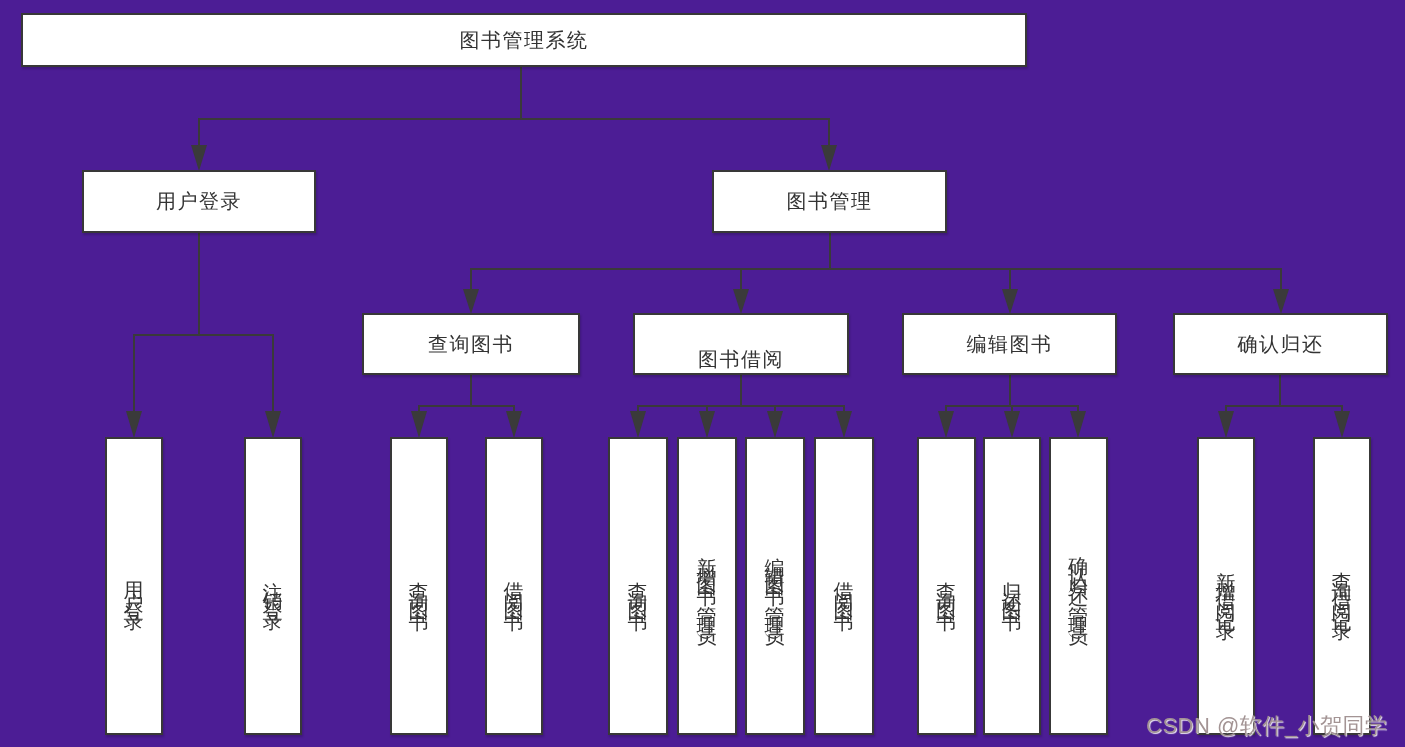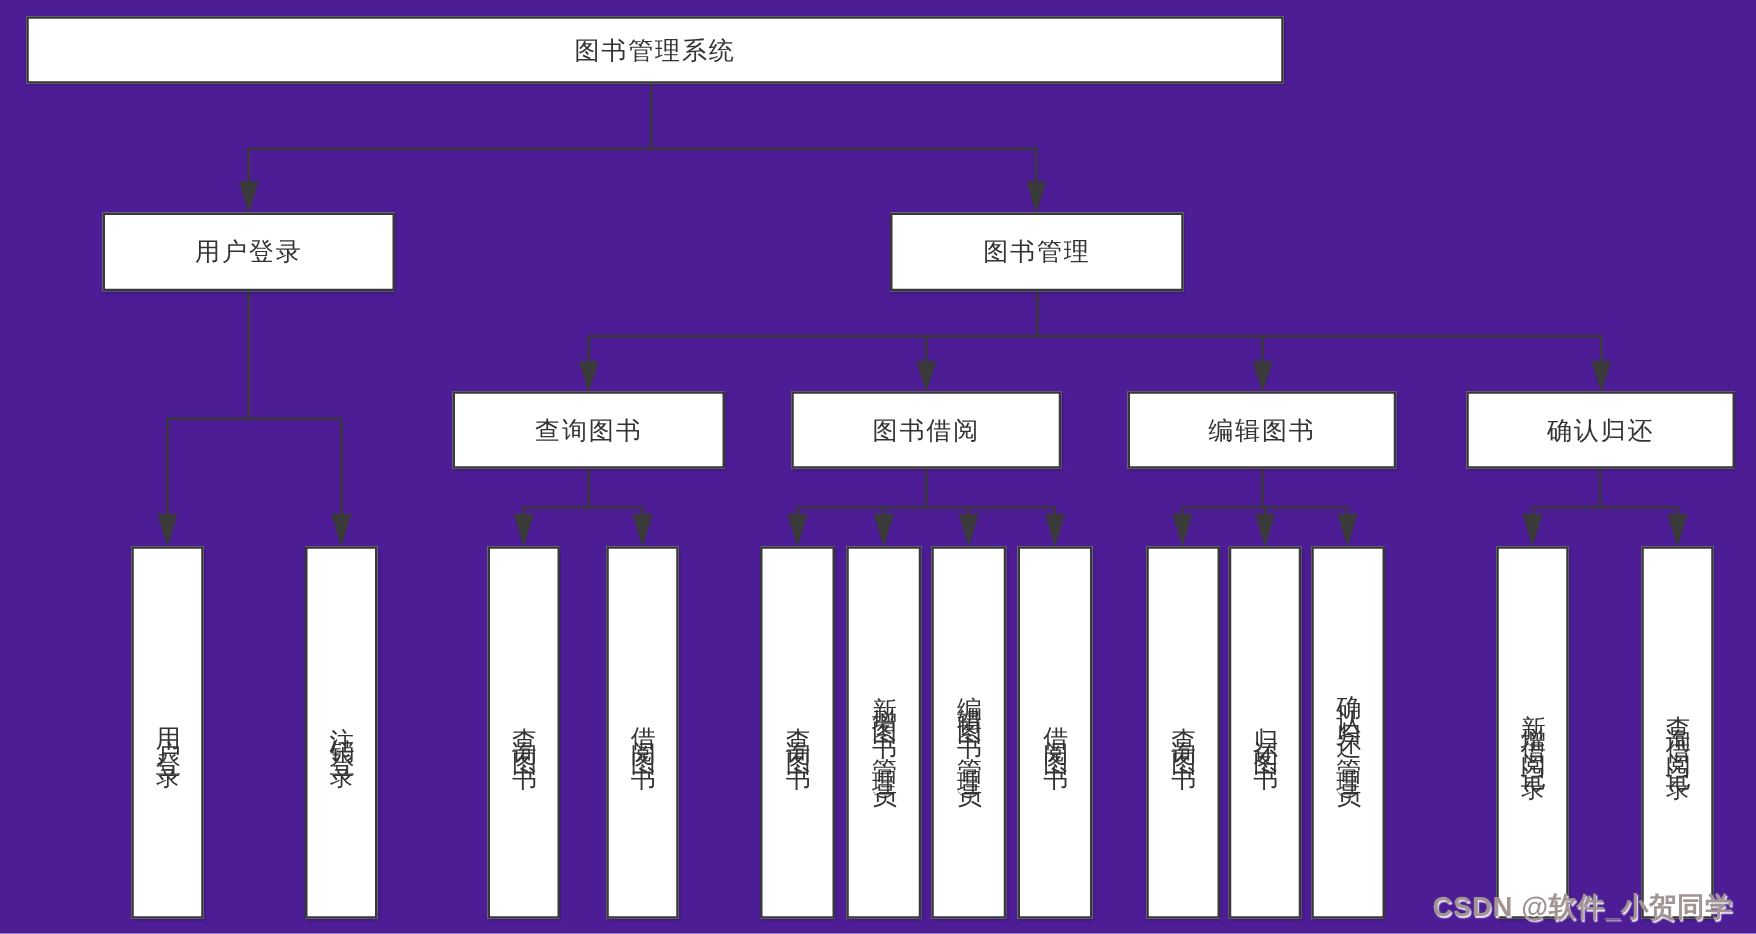--- a/index.html
+++ b/index.html
@@ -33,21 +33,20 @@
   }
   .watermark{
     position:absolute;
     left:1146px;top:711px;
     z-index:6;
     font-size:22px;
     color:#a39494;
     letter-spacing:0.5px;
     white-space:nowrap;
     text-shadow:1px 1px 1px rgba(255,255,255,0.9);
-    font-weight:bold;
   }
 </style>
 </head>
 <body>
 
 <div class="canvas">
 
   <svg class="wires" width="1405" height="747" viewBox="0 0 1405 747">
     <g>
       <path class="wire" d="M521 67 V119 M199 119 H830 M199 118 V146 M829 118 V146"></path>
@@ -98,21 +97,21 @@
   <div class="node hnode" style="left:82px;top:170px;width:234px;height:63px;">
     <span class="lbl">用户登录</span>
   </div>
   <div class="node hnode" style="left:712px;top:170px;width:235px;height:63px;">
     <span class="lbl">图书管理</span>
   </div>
 
   <div class="node hnode" style="left:362px;top:313px;width:218px;height:62px;">
     <span class="lbl">查询图书</span>
   </div>
-  <div class="node hnode" style="left:633px;top:313px;width:216px;height:62px;">
+  <div class="node hnode" style="left:633px;top:313px;width:216px;height:62px;align-items:flex-end;">
     <span class="lbl">图书借阅</span>
   </div>
   <div class="node hnode" style="left:902px;top:313px;width:215px;height:62px;">
     <span class="lbl">编辑图书</span>
   </div>
   <div class="node hnode" style="left:1173px;top:313px;width:215px;height:62px;">
     <span class="lbl">确认归还</span>
   </div>
 
   <div class="node vnode" style="left:105px;top:437px;width:58px;height:298px;">

